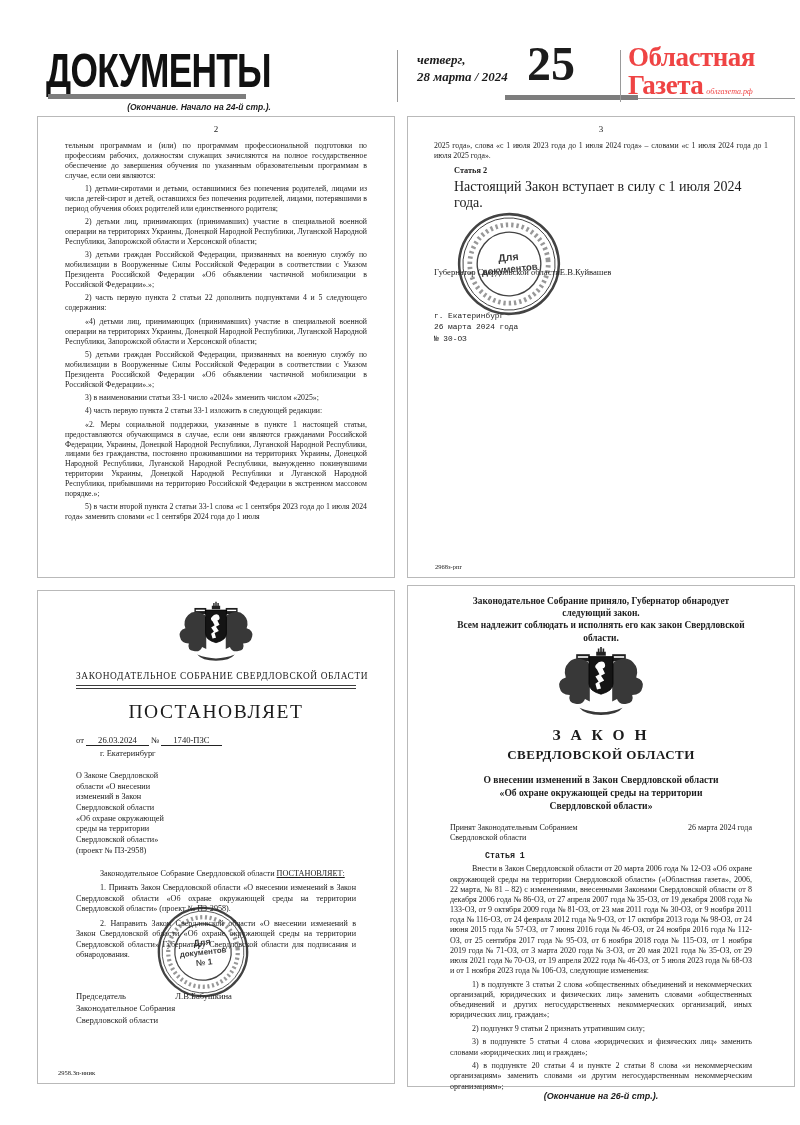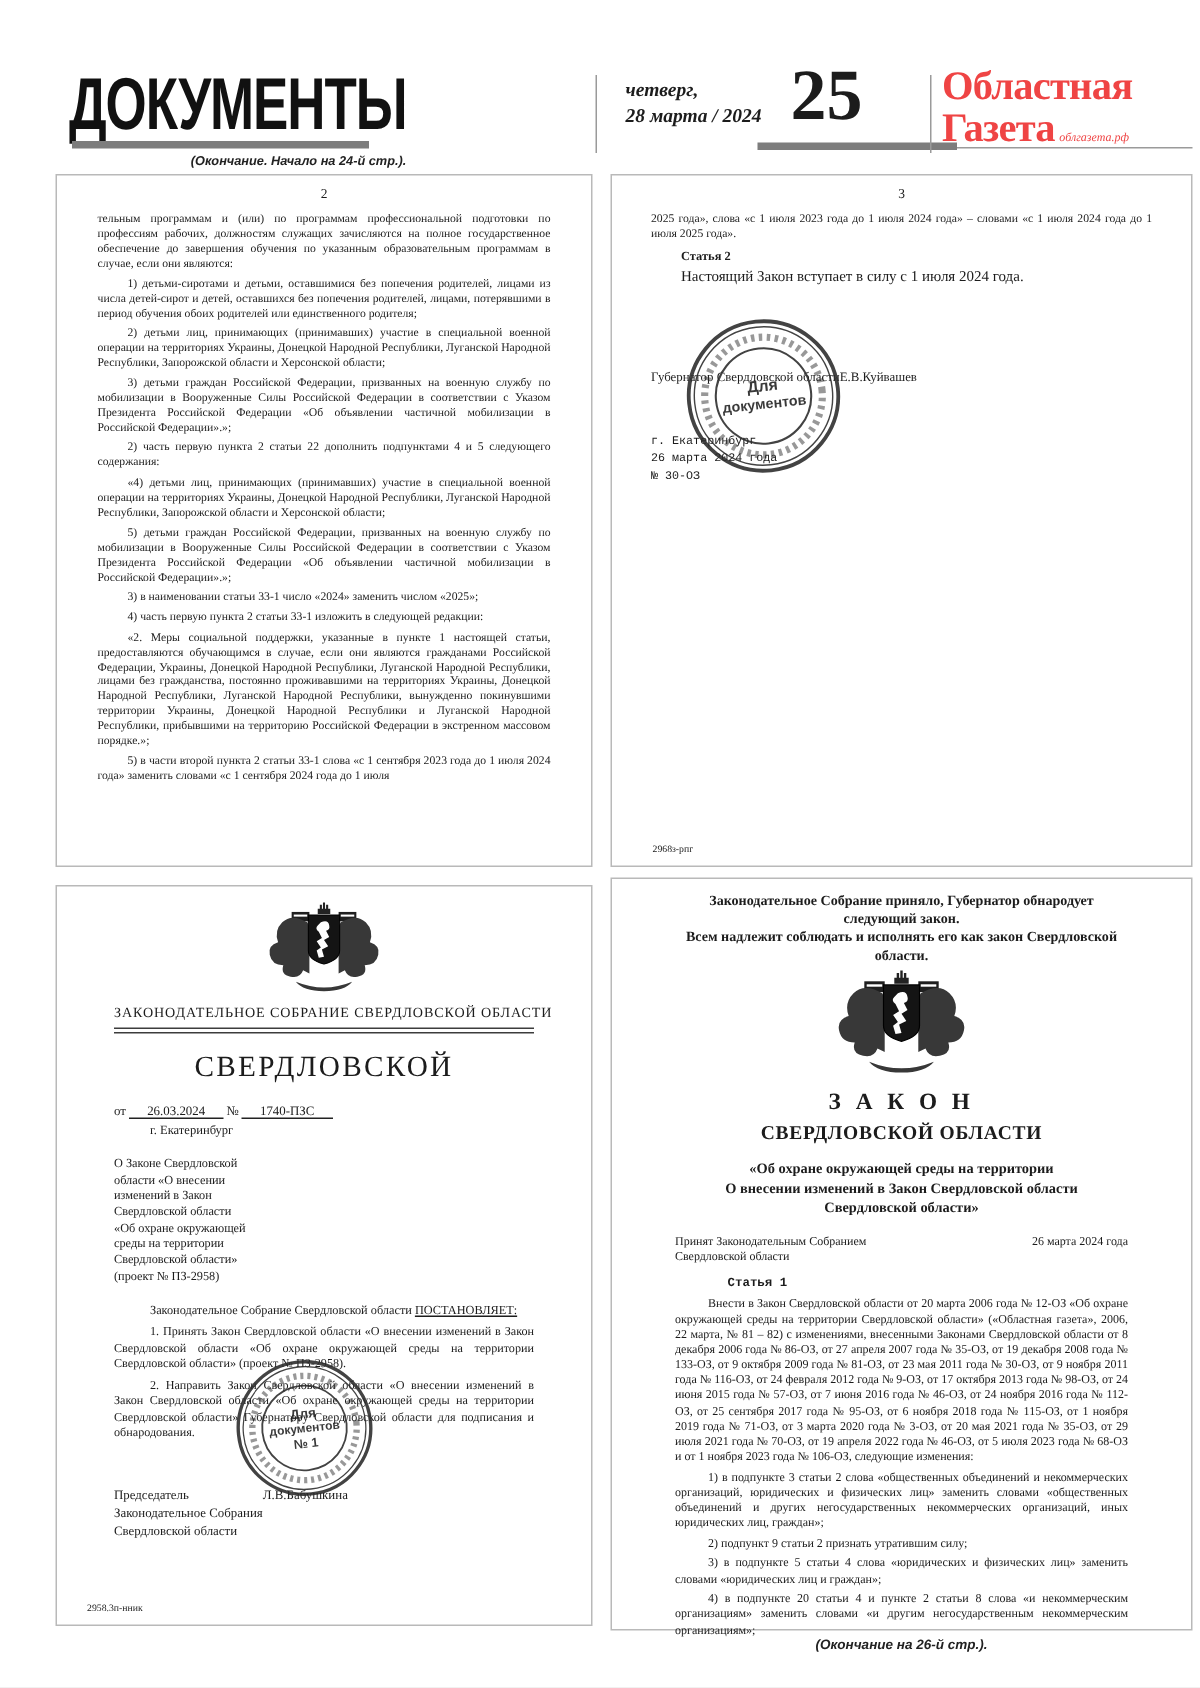--- a/index.html
+++ b/index.html
@@ -32,21 +32,21 @@
   #box-doc2 { left:37px;  top:116px; width:358px; height:462px; padding:5px 27px 4px; }
   #box-doc3 { left:407px; top:116px; width:388px; height:462px; padding:5px 26px 4px; }
   #box-res  { left:37px;  top:590px; width:358px; height:494px; padding:8px 38px 6px; }
   #box-law  { left:407px; top:585px; width:388px; height:502px; padding:9px 42px 6px; }
 
   .page-marker { text-align:center; font-size:9px; margin:2px 0 7px; }
   .doc-text p  { margin:0 0 3.5px; font-size:7.8px; line-height:1.27; text-align:justify; text-indent:20px; }
   #box-doc2 .doc-text p:first-child, #box-doc3 .doc-text p:first-child { text-indent:0; }
 
   .art-heading { font-weight:bold; font-size:8.3px; margin:5px 0 4px 20px; }
-  .art-text    { font-size:10px; margin:0 0 0 20px; }
+  .art-text    { font-size:14px; margin:0 0 0 20px; }
 
   .sig-row  { position:relative; display:flex; justify-content:flex-start; align-items:flex-start;
               font-size:8.6px; }
   #box-doc3 .sig-row { margin-top:56px; }
   .typed    { font-family:"Liberation Mono", monospace; font-size:7.8px; line-height:1.5; margin-top:34px; }
   .foot-code{ position:absolute; left:27px; bottom:7px; font-size:6.5px; }
   #box-res .foot-code { left:20px; }
 
   .stamp-wrap { position:absolute; transform:rotate(-6deg); opacity:0.88; }
   #stamp-doc3 { left:48px; top:94px;  width:106px; height:106px; }
@@ -170,21 +170,21 @@
       </div>
     <div class="foot-code">2968з-рпг</div>
   </section>
 
   <section class="box" id="box-res">
     <svg class="arms" width="84" height="64" viewBox="0 0 120 92">
         <use href="#arms"></use>
       </svg>
     <div class="res-org">ЗАКОНОДАТЕЛЬНОЕ  СОБРАНИЕ  СВЕРДЛОВСКОЙ  ОБЛАСТИ</div>
     <div class="res-rule"></div>
-    <div class="res-doctype">СВЕРДЛОВСКОЙ</div>
+    <div class="res-doctype">ПОСТАНОВЛЯЕТ</div>
     <div class="res-fromline">
       <span>от</span>
       <span class="uline">26.03.2024</span>
       <span>№</span>
       <span class="uline">1740-ПЗС</span>
     </div>
     <div class="res-place">г. Екатеринбург</div>
     <div class="res-subject">
         <div>О Законе Свердловской</div>
         <div>области «О внесении</div>
@@ -225,22 +225,22 @@
     <div class="law-proclaim">
       <div>Законодательное Собрание приняло, Губернатор обнародует следующий закон.</div>
       <div>Всем надлежит соблюдать и исполнять его как закон Свердловской области.</div>
     </div>
     <svg class="arms" width="96" height="74" viewBox="0 0 120 92">
         <use href="#arms"></use>
       </svg>
     <div class="law-type1">З А К О Н</div>
     <div class="law-type2">СВЕРДЛОВСКОЙ ОБЛАСТИ</div>
     <div class="law-title">
+        <div>О внесении изменений в Закон Свердловской области</div>
         <div>«Об охране окружающей среды на территории</div>
-        <div>О внесении изменений в Закон Свердловской области</div>
         <div>Свердловской области»</div>
       </div>
     <div class="law-adopted">
       <span>
           <div>Принят Законодательным Собранием</div>
           <div>Свердловской области</div>
         </span>
       <span>26 марта 2024 года</span>
     </div>
     <div class="art-heading">Статья 1</div>

